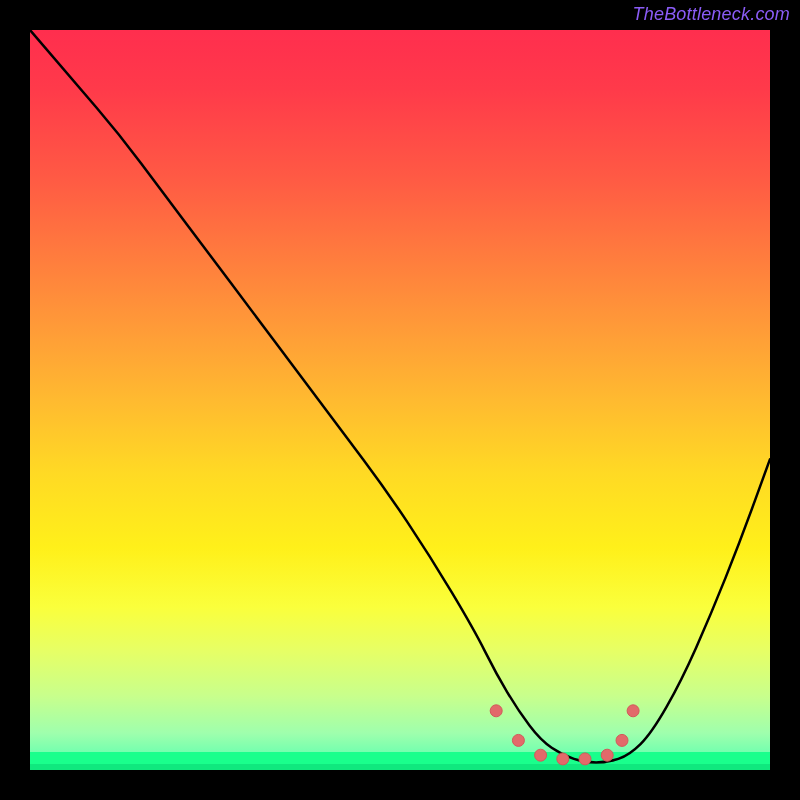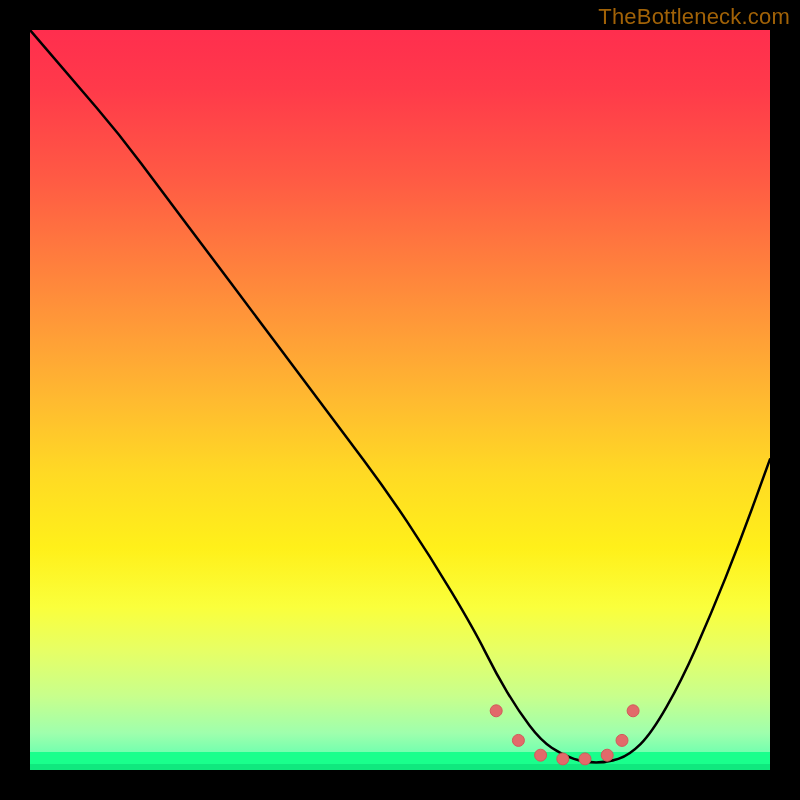--- a/index.html
+++ b/index.html
@@ -14,25 +14,26 @@
   .frame {
     position: relative;
     width: 800px;
     height: 800px;
     background: #000;
   }
   .watermark {
     position: absolute;
     top: 4px;
     right: 10px;
-    color: #a16207;
-    font-size: 22px;
+    color: #8b5cf6;
+    font-size: 18px;
     font-weight: 500;
     letter-spacing: 0.2px;
     z-index: 10;
+    font-style: italic;
   }
   .plot-area {
     position: absolute;
     left: 30px;
     top: 30px;
     width: 740px;
     height: 740px;
     overflow: hidden;
   }
   .gradient {

